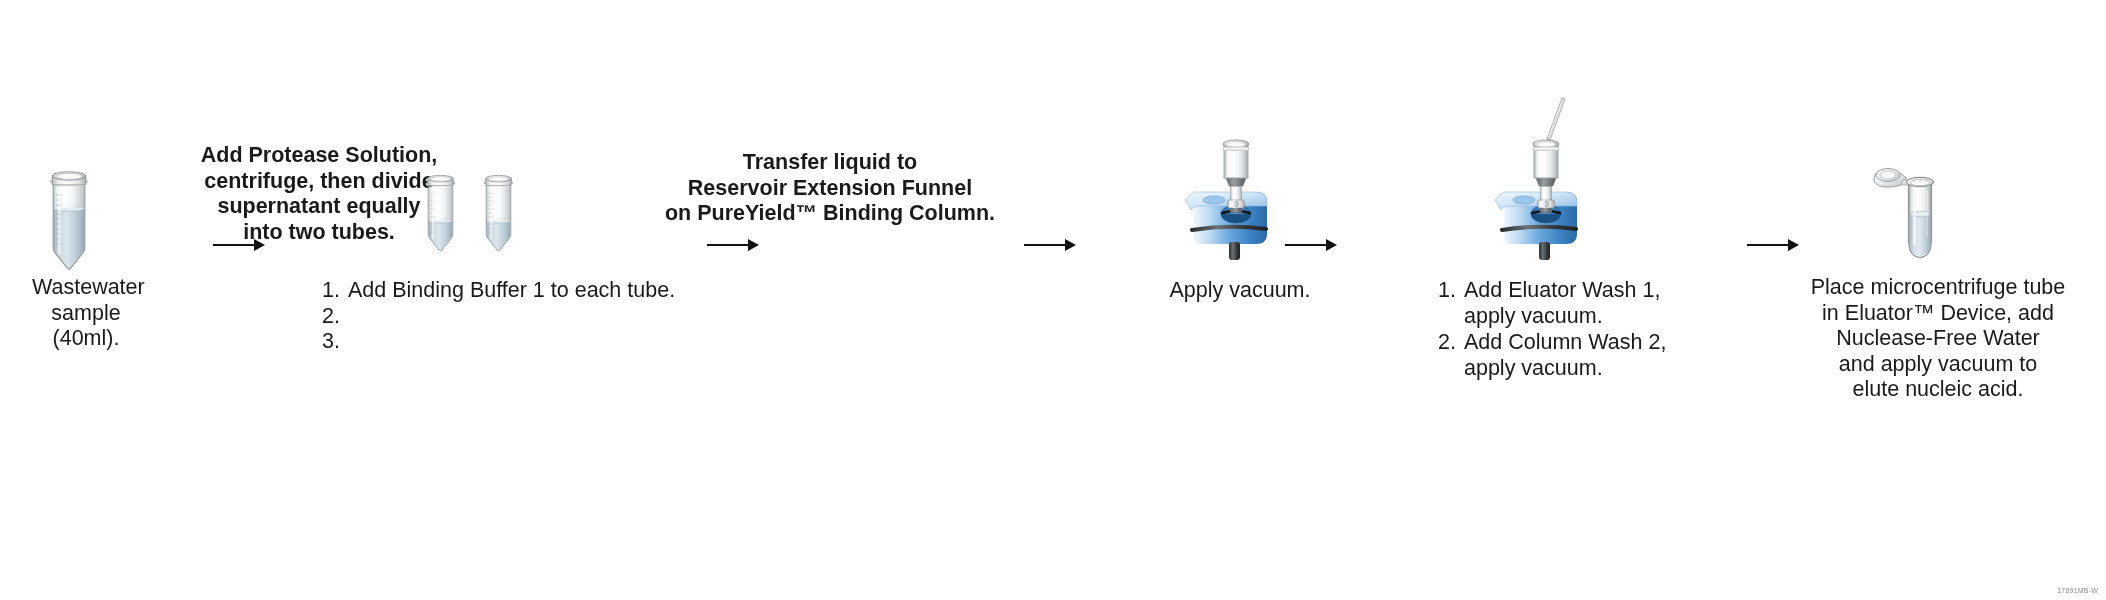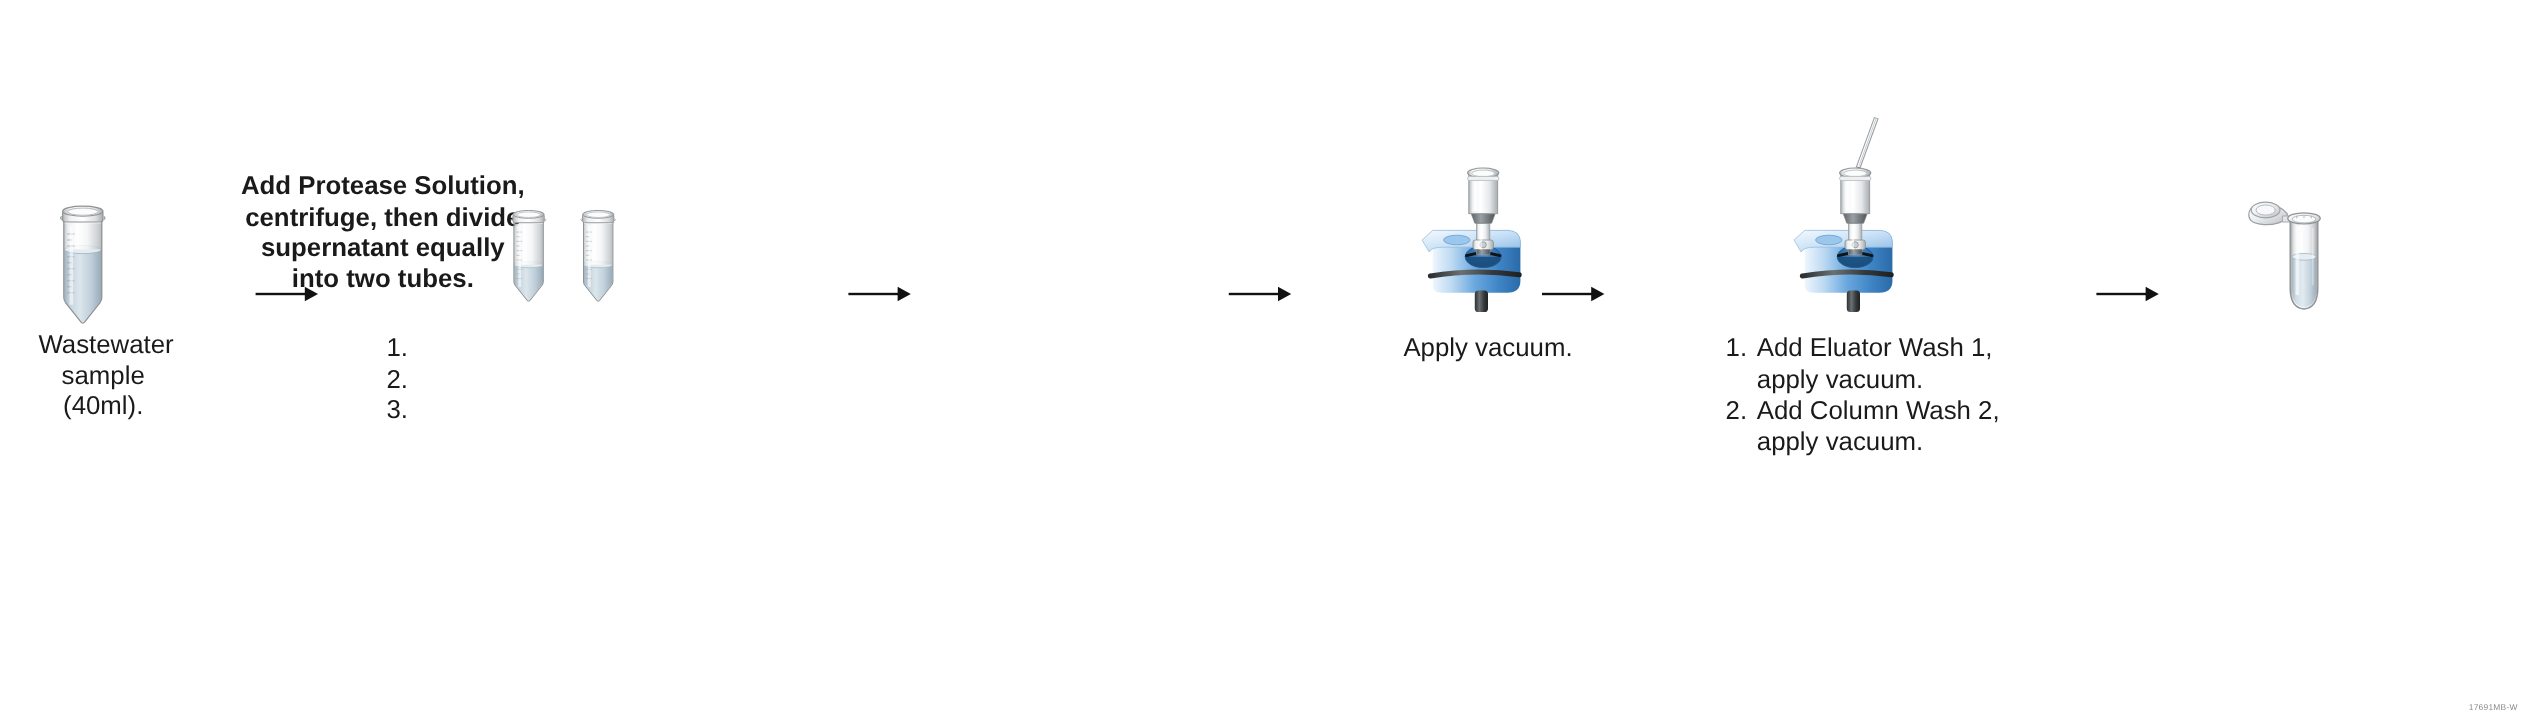--- a/index.html
+++ b/index.html
@@ -267,34 +267,38 @@
       <ellipse cx="29" cy="12.4" rx="12.6" ry="3" fill="#fbfcfc" stroke="#b4b8ba" stroke-width=".8"></ellipse>
       <path d="M11.6,16.5 q-2.2,1 0,2.6" fill="none" stroke="#9b9fa1" stroke-width="1"></path>
       <path d="M46.4,16.5 q2.2,1 0,2.6" fill="none" stroke="#9b9fa1" stroke-width="1"></path>
       <rect x="18" y="24" width="3" height="66" fill="#ffffff" opacity=".55"></rect>
     </svg>
   </div>
 
   <div class="numlist" style="left:322px; top:278px; width:420px;">
     <div class="li">
       <span class="num">1.</span>
+      <span class="txt">Add Binding Buffer 1 to each tube.</span>
     </div>
     <div class="li">
       <span class="num">2.</span>
     </div>
     <div class="li">
       <span class="num">3.</span>
     </div>
   </div>
 
   <div class="arrow" style="left:707px; top:238px; width:52px;">
     <div class="shaft" style="width:42px;"></div>
     <div class="head" style="left:41px;"></div>
   </div>
 
+  <div class="caption bold" style="left:570px; top:150px; width:520px;">Transfer liquid to
+Reservoir Extension Funnel
+on PureYield™ Binding Column.</div>
 
   <div class="manifold" style="left:1182px; top:130px; width:110px; height:130px;">
     <svg width="110" height="130" viewBox="0 0 110 130" aria-hidden="true">
       <defs>
         <linearGradient id="mf-body-a" x1="0" y1="0" x2="1" y2="0">
           <stop offset="0%" stop-color="#eef6fd"></stop>
           <stop offset="22%" stop-color="#bcd9f2"></stop>
           <stop offset="48%" stop-color="#6aa8de"></stop>
           <stop offset="75%" stop-color="#3f85c6"></stop>
           <stop offset="100%" stop-color="#2a6aa9"></stop>
@@ -513,16 +517,21 @@
         <line x1="52" y1="22" x2="52" y2="24"></line>
         <line x1="58" y1="21.6" x2="58" y2="23.8"></line>
         <line x1="64" y1="22" x2="64" y2="24"></line>
       </g>
 
       <rect x="51" y="30" width="3" height="58" rx="1.5" fill="#ffffff" opacity=".6"></rect>
       <rect x="64.5" y="32" width="1.6" height="48" rx=".8" fill="#ffffff" opacity=".35"></rect>
     </svg>
   </div>
 
+  <div class="caption" style="left:1775px; top:275px; width:326px;">Place microcentrifuge tube
+in Eluator™ Device, add
+Nuclease-Free Water
+and apply vacuum to
+elute nucleic acid.</div>
 
   <div class="fig-code">17691MB-W</div>
 
 </div>
 
 </body></html>

